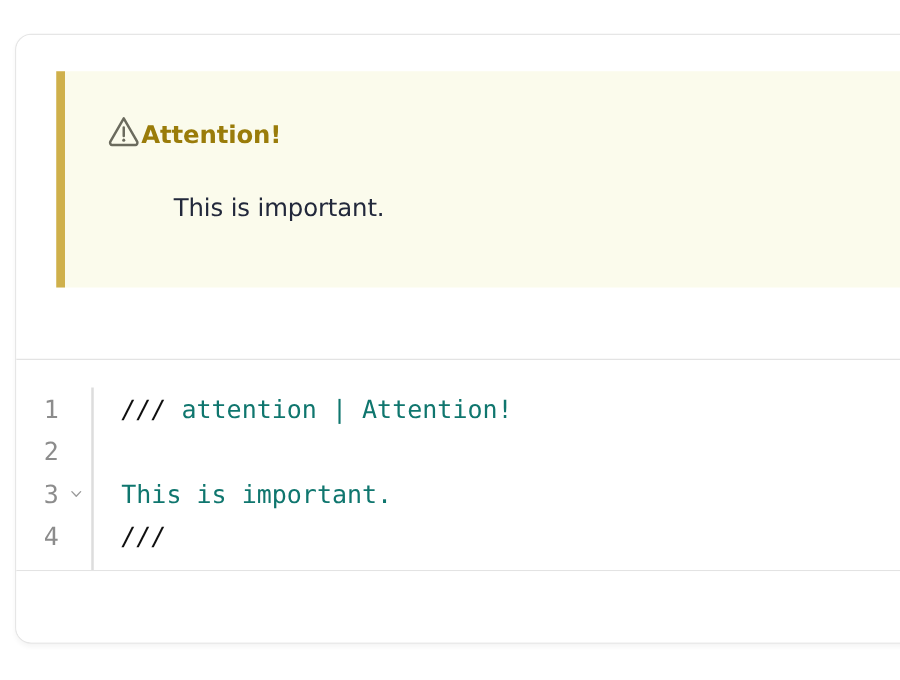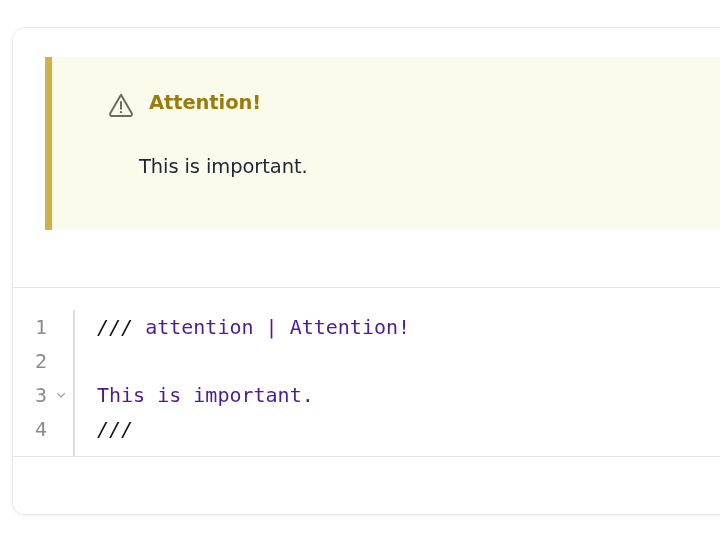--- a/index.html
+++ b/index.html
@@ -46,25 +46,24 @@
     top: 29px;
     right: 0;
     height: 173px;
     background: #fbfbec;
     border-left: 7px solid #cfb04b;
     box-sizing: border-box;
   }
 
   #admonition-header {
     position: absolute;
-    left: 55px;
+    left: 33px;
     top: 34px;
     display: flex;
-    align-items: flex-start;
-    gap: 14px;
+    align-items: flex-end;
   }
 
   #warning-icon {
     width: 28px;
     height: 28px;
     flex: none;
     display: block;
   }
 
   #admonition-title {
@@ -163,21 +162,21 @@
     color: #101010;
     font-family: "DejaVu Sans Mono", monospace;
     font-size: 20px;
   }
 
   .tok-fence {
     font-style: italic;
     color: #101010;
   }
   .tok-plain {
-    color: #4c1d95;
+    color: #0f766e;
   }
 
   
   #editor-footer {
     position: absolute;
     left: 0;
     top: 429px;
     right: 0;
     bottom: 0;
     background: #ffffff;

